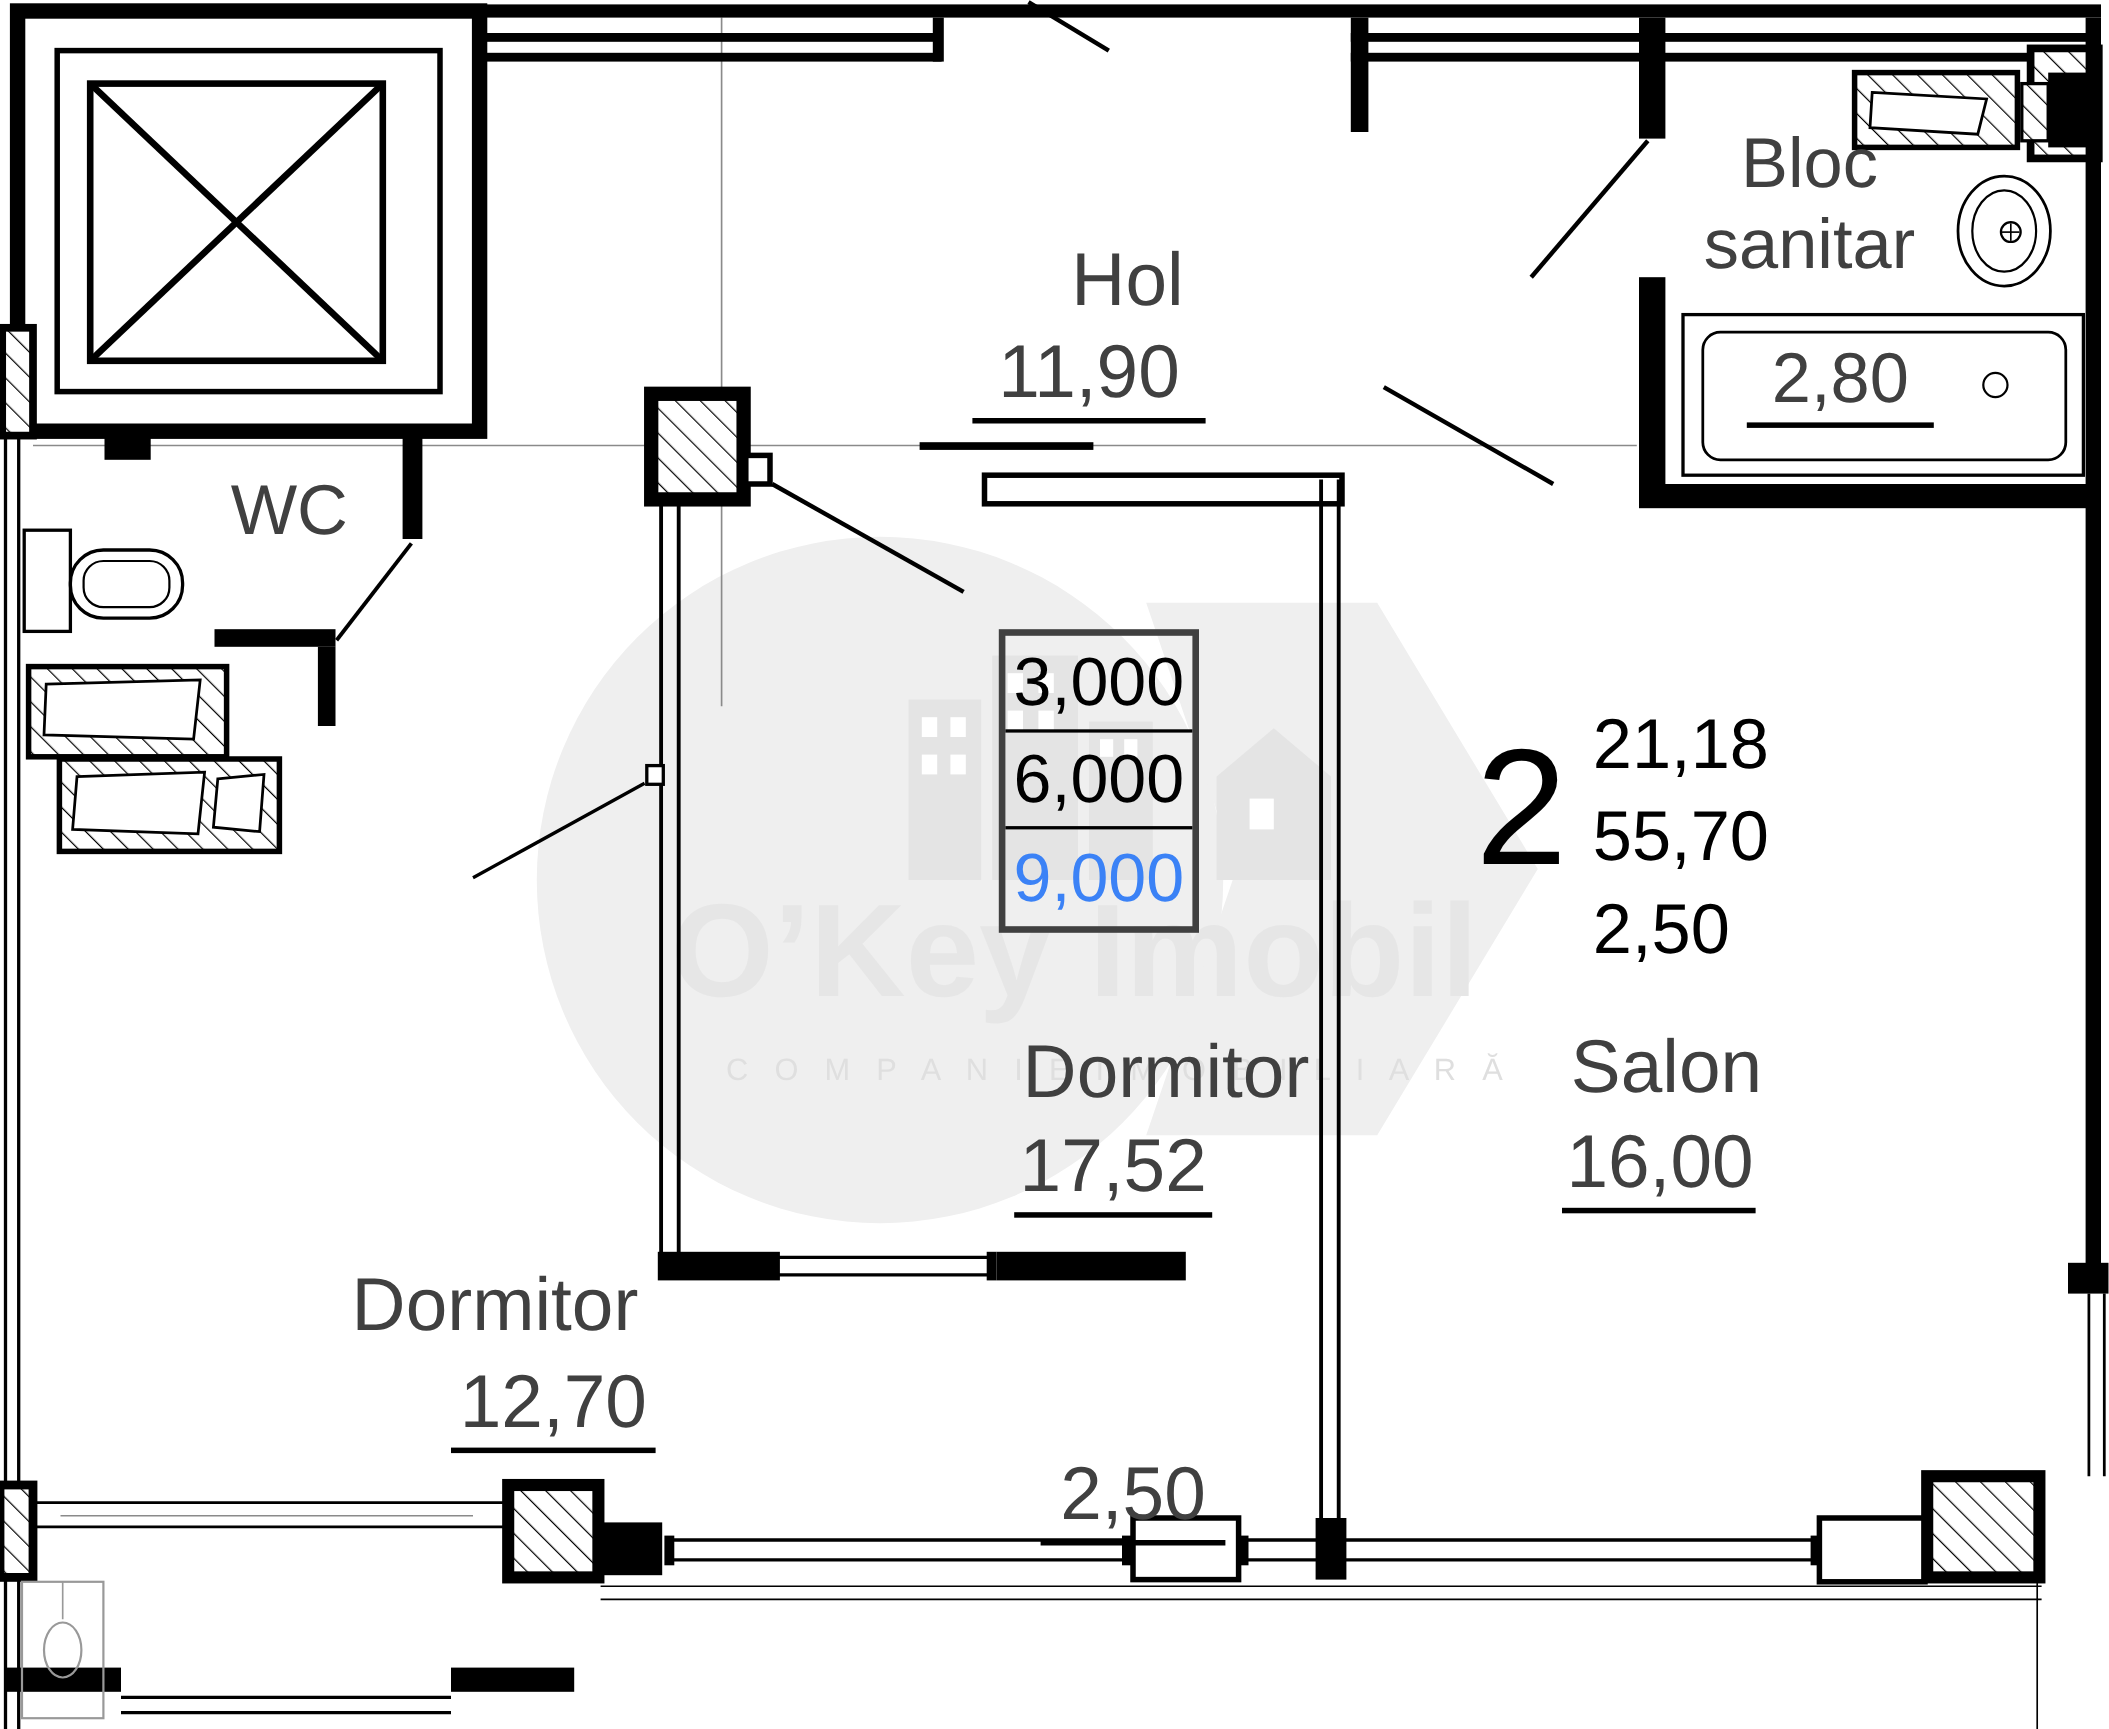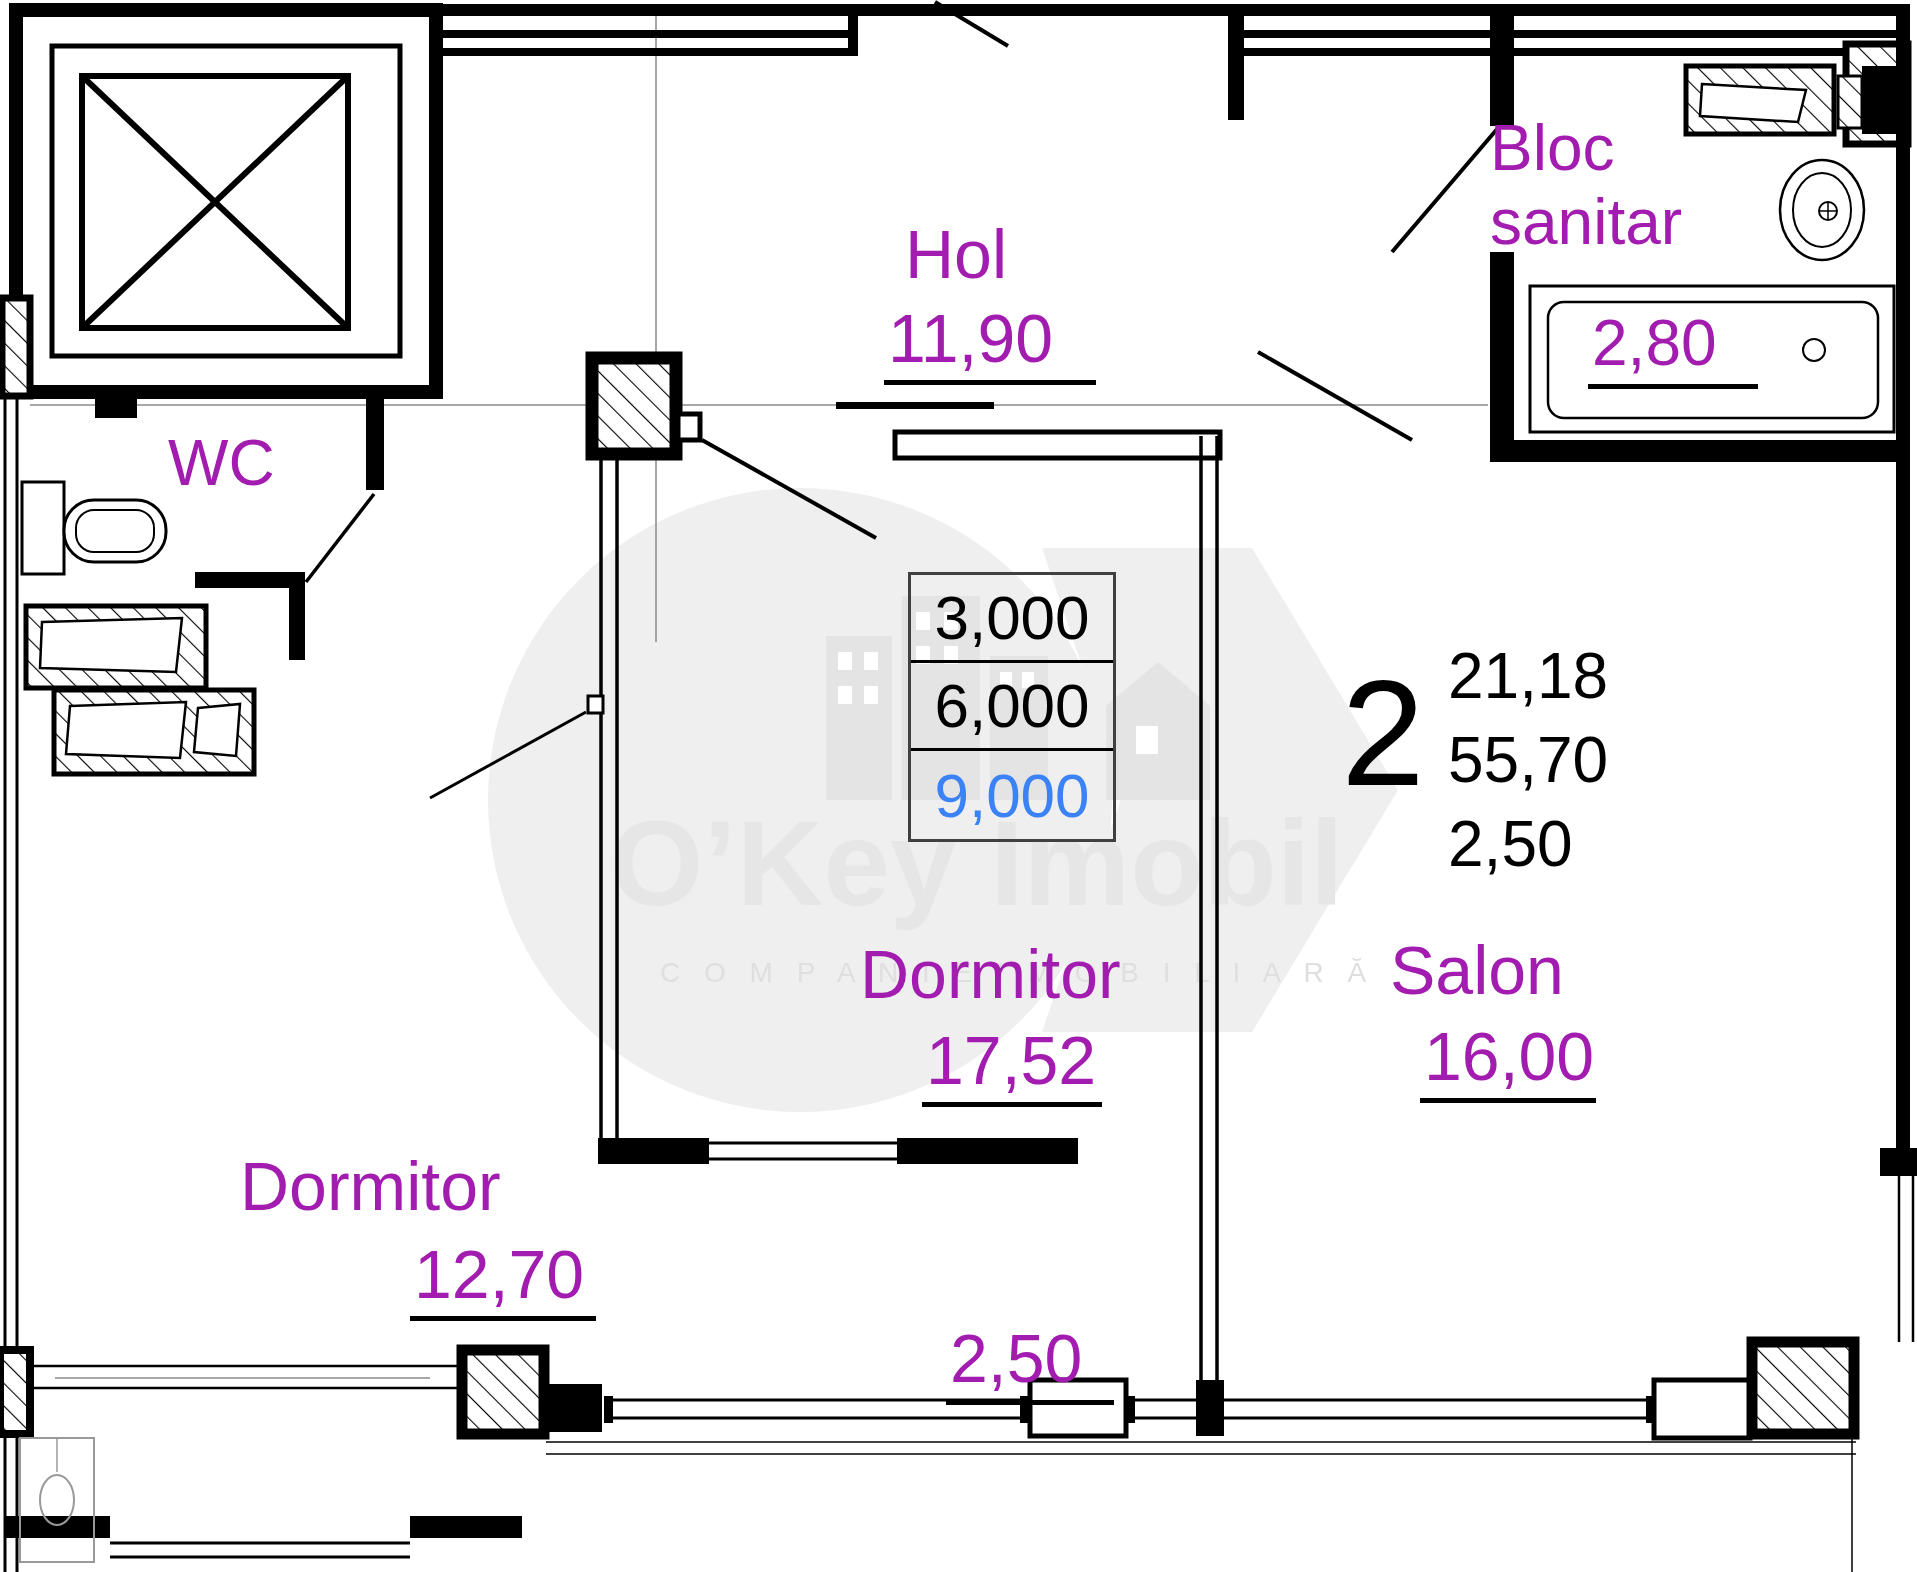--- a/index.html
+++ b/index.html
@@ -1,39 +1,39 @@
 <!DOCTYPE html>
 <html><head>
 <meta charset="utf-8">
 <style>
   * { box-sizing: border-box; }
   html,body { margin:0; padding:0; background:#ffffff; }
   body { width:1917px; height:1572px; overflow:hidden; font-family:"Liberation Sans", sans-serif; }
   .plan { position:relative; width:1917px; height:1572px; background:#fff; }
   .plan svg { position:absolute; left:0; top:0; }
 
-  .lbl { position:absolute; color:#a21caf; line-height:1.12; font-size:68px; }
+  .lbl { position:absolute; color:#404040; text-align:center; line-height:1.12; font-size:68px; }
   .num { border-bottom:5px solid #000; padding:0 4px 4px 4px; }
 
   .lbl-hol-name       { left:905px;  top:216px;  width:240px; }
   .lbl-hol-area       { left:884px;  top:300px;  width:212px; }
   .lbl-wc-name        { left:168px;  top:428px;  width:190px; font-size:64px; }
   .lbl-wc-area        { left:182px;  top:512px;  width:176px; font-size:64px; }
   .lbl-bloc-name      { left:1490px; top:112px;  width:310px; font-size:64px; line-height:1.15; }
   .lbl-bloc-area      { left:1588px; top:308px;  width:170px; font-size:64px; }
   .lbl-dormitor-name  { left:860px;  top:936px;  width:400px; }
   .lbl-dormitor-area  { left:922px;  top:1022px; width:180px; }
   .lbl-salon-name     { left:1390px; top:932px;  width:250px; }
   .lbl-salon-area     { left:1420px; top:1018px; width:176px; }
   .lbl-bucatarie-name { left:240px;  top:1148px; width:420px; }
   .lbl-bucatarie-area { left:410px;  top:1236px; width:186px; }
   .lbl-loggie-name    { left:912px;  top:1238px; width:310px; }
   .lbl-loggie-area    { left:946px;  top:1320px; width:168px; }
 
-  .dim-table { position:absolute; left:908px; top:572px; width:208px; border:3px solid #404040; }
+  .dim-table { position:absolute; left:908px; top:572px; width:182px; border:6px solid #404040; }
   .dim-row { height:88px; border-bottom:3px solid #000; display:flex; align-items:center; justify-content:center; font-size:62px; color:#000; }
   .dim-row:last-child { border-bottom:none; }
   .dim-row-muted { color:#3b82f6; }
 
   .apt-count { position:absolute; left:1318px; top:658px; width:130px; font-size:150px; line-height:1; text-align:center; color:#000; }
   .apt-stack { position:absolute; left:1448px; top:634px; width:240px; text-align:left; }
   .apt-stack div { font-size:64px; line-height:84px; color:#000; }
 </style>
 </head>
 <body>

